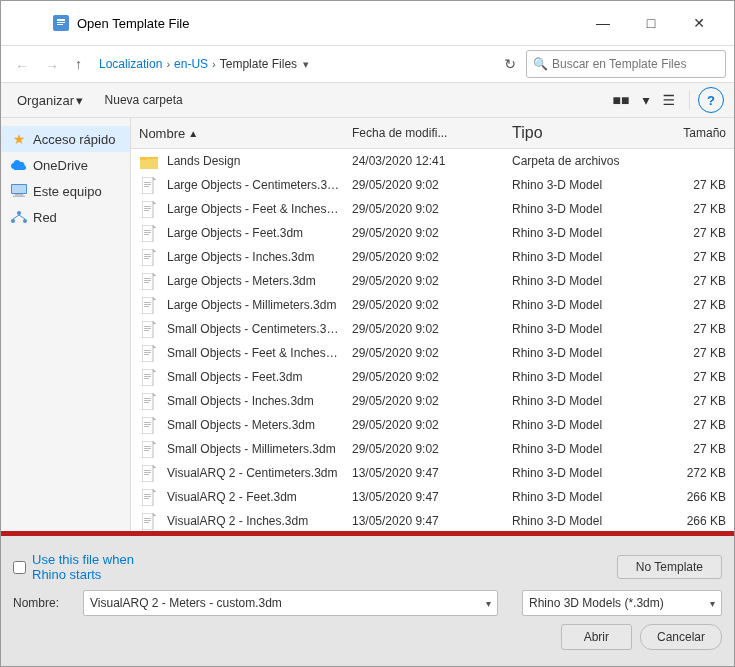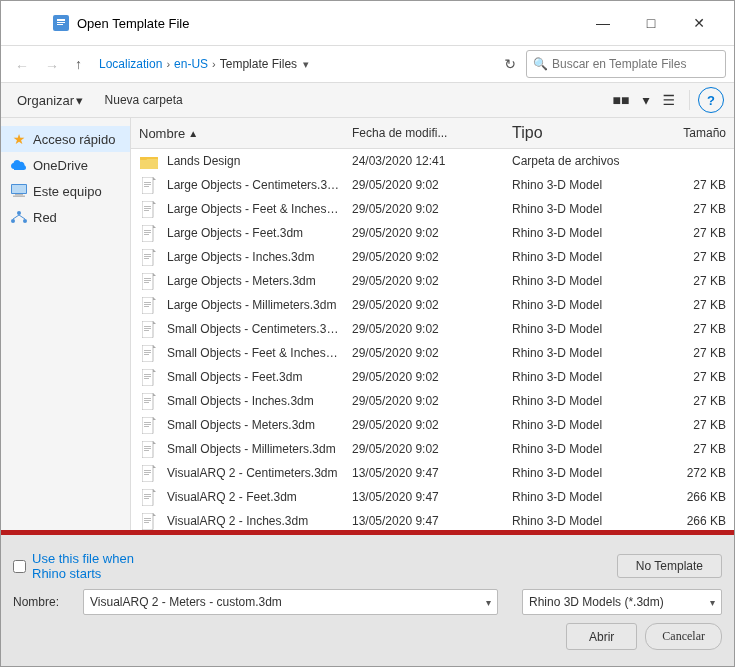--- a/index.html
+++ b/index.html
@@ -56,21 +56,21 @@
     .bottom-row2 { display: flex; align-items: center; gap: 24px; }
     .label-nombre { font-size: 12px; color: #333; white-space: nowrap; }
     .nombre-input { flex: 1; height: 26px; border: 1px solid #bbb; border-radius: 2px; padding: 2px 6px; font-size: 12px; display: flex; align-items: center; justify-content: space-between; background: white; cursor: pointer; }
     .nombre-input-text { font-size: 12px; color: #333; }
     .nombre-input-arrow { font-size: 10px; color: #555; }
     .filetype-select { width: 200px; height: 26px; border: 1px solid #bbb; border-radius: 2px; padding: 2px 6px; font-size: 12px; display: flex; align-items: center; justify-content: space-between; background: white; cursor: pointer; }
     .filetype-text { font-size: 12px; color: #333; }
     .filetype-arrow { font-size: 10px; color: #555; }
     .bottom-row3 { display: flex; justify-content: flex-end; gap: 8px; margin-top: 8px; }
     .abrir-btn { padding: 5px 22px; background: #e8e8e8; border: 1px solid #bbb; border-radius: 3px; cursor: pointer; font-size: 12px; color: #333; }
-    .cancelar-btn { padding: 5px 16px; background: #e8e8e8; border: 1px solid #bbb; border-radius: 12px; cursor: pointer; font-size: 12px; color: #333; font-family: Liberation Serif, serif; }
+    .cancelar-btn { padding: 5px 16px; background: #e8e8e8; border: 1px solid #bbb; border-radius: 12px; cursor: pointer; font-size: 12px; color: #333; }
     .divider { width: 1px; background: #ddd; height: 20px; }
     .help-btn { width: 26px; height: 26px; border: 1px solid #0078d7; border-radius: 50%; background: transparent; color: #0078d7; font-size: 13px; font-weight: bold; cursor: pointer; display: flex; align-items: center; justify-content: center; }
   </style>
 </head>
 <body>
 
 <div class="window">
 
   <div class="titlebar">
     <div class="titlebar-left">

